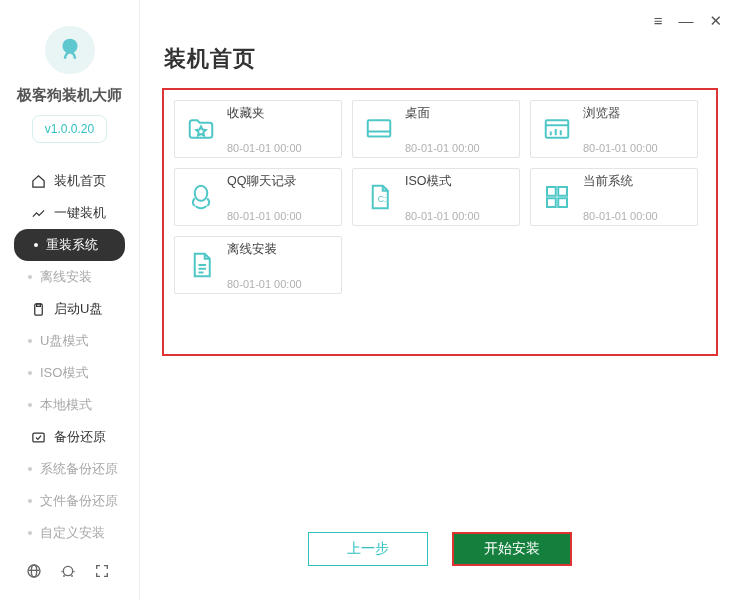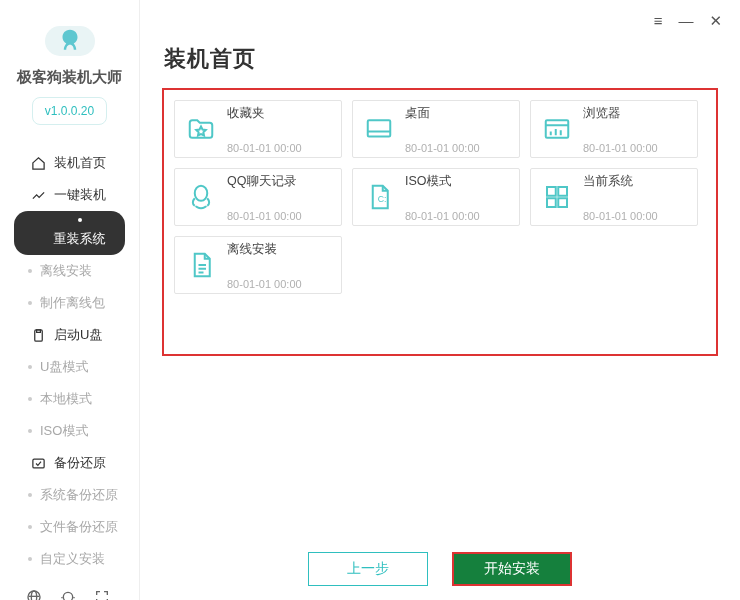--- a/index.html
+++ b/index.html
@@ -6,36 +6,36 @@
   html, body { width: 740px; height: 600px; font-family: "Microsoft YaHei", Arial, sans-serif; background: #fff; overflow: hidden; }
   .app { display: flex; width: 100%; height: 100%; }
   .sidebar { width: 140px; height: 100%; border-right: 1px solid #eee; display: flex; flex-direction: column; align-items: center; }
   .logo-wrap { width: 50px; height: 50px; border-radius: 25px; background: #e9f4f5; margin-top: 26px; display:flex; align-items:center; justify-content:center; }
   .app-name { font-size: 15px; color: #555; margin-top: 12px; font-weight: 600; }
   .version { font-size: 12px; color: #2fbfbf; margin-top: 10px; border:1px solid #d5efef; border-radius: 8px; padding: 6px 12px; }
   .nav { width: 100%; margin-top: 22px; }
   .nav-item { display: flex; align-items: center; gap: 8px; font-size: 13px; color: #333; padding: 7px 0 7px 30px; cursor: pointer; }
   .nav-item.sub { padding-left: 28px; color: #a8a8a8; font-size: 13px; }
   .nav-item.sub .dot { width:4px; height:4px; border-radius:50%; background:#ccc; }
-  .nav-item.active { background:#333; color:#fff; border-radius: 14px; margin: 0 14px; padding-left: 20px; flex-direction: column; }
+  .nav-item.active { background:#333; color:#fff; border-radius: 14px; margin: 0 14px; padding-left: 20px; }
   .nav-item.active .dot { background:#fff; }
   .nav-icon { width:16px; height:16px; display:flex; align-items:center; justify-content:center; }
   .bottom-icons { margin-top:auto; width:100%; display:flex; gap:18px; padding:14px 0 18px 26px; }
   .bottom-icons span { color:#777; cursor:pointer; font-size:15px; }
   .main { flex:1; position:relative; display:flex; flex-direction:column; }
   .win-ctrls { position:absolute; top:12px; right:18px; display:flex; gap:16px; font-size:15px; color:#555; }
   .win-ctrls span { cursor:pointer; }
   .title { font-size: 22px; color:#333; font-weight:600; margin: 44px 0 14px 24px; letter-spacing:1px; }
   .card-area { margin: 0 22px; border:2px solid #d33; padding: 10px 0 60px 10px; display:flex; flex-wrap:wrap; gap:10px 10px; align-content:flex-start; }
   .card { width: 168px; height: 58px; border:1px solid #e4e4e4; border-radius:2px; display:flex; align-items:center; padding:0 10px; gap:10px; cursor:pointer; background:#fff; }
   .card-icon { width:32px; height:32px; display:flex; align-items:center; justify-content:center; flex-shrink:0; }
   .card-text { display:flex; flex-direction:column; gap:0; }
   .card-title { font-size:12.5px; color:#444; }
   .card-sub { font-size:11px; color:#b0b0b0;margin-top:20px; }
-  .footer { display:flex; gap:24px; justify-content:center; margin-top:auto; padding-bottom:14px; }
+  .footer { display:flex; gap:24px; justify-content:center; margin-top:auto; padding-bottom:34px; }
   .btn { width:120px; height:34px; display:flex; align-items:center; justify-content:center; font-size:14px; cursor:pointer; }
   .btn-prev { color:#2fbfbf; background:#fff; border:1px solid #2fbfbf; }
   .btn-start { color:#fff; background:#15803d; border:2px solid #d33; }
 </style>
 </head>
 <body>
 
 <div class="app">
 
   <div class="sidebar">
@@ -65,44 +65,40 @@
         <span>一键装机</span>
       </div>
       <div class="nav-item sub active">
         <span class="dot"></span>
         <span>重装系统</span>
       </div>
       <div class="nav-item sub">
         <span class="dot"></span>
         <span>离线安装</span>
       </div>
-      <div class="nav-item sub">
-        <span class="dot"></span>
-        <span>制作离线包</span>
-      </div>
       <div class="nav-item">
         <span class="nav-icon">
             <svg width="15" height="15" viewBox="0 0 24 24" fill="none" stroke="#333" stroke-width="2">
               <rect x="6" y="3" width="12" height="18" rx="2"></rect>
               <rect x="9" y="3" width="6" height="4"></rect>
             </svg>
           </span>
         <span>启动U盘</span>
       </div>
       <div class="nav-item sub">
         <span class="dot"></span>
         <span>U盘模式</span>
       </div>
       <div class="nav-item sub">
         <span class="dot"></span>
+        <span>ISO模式</span>
+      </div>
+      <div class="nav-item sub">
+        <span class="dot"></span>
         <span>本地模式</span>
-      </div>
-      <div class="nav-item sub">
-        <span class="dot"></span>
-        <span>ISO模式</span>
       </div>
       <div class="nav-item">
         <span class="nav-icon">
             <svg width="15" height="15" viewBox="0 0 24 24" fill="none" stroke="#333" stroke-width="2">
               <rect x="3" y="5" width="18" height="14" rx="2"></rect>
               <path d="M8 12l3 3 5-6"></path>
             </svg>
           </span>
         <span>备份还原</span>
       </div>

